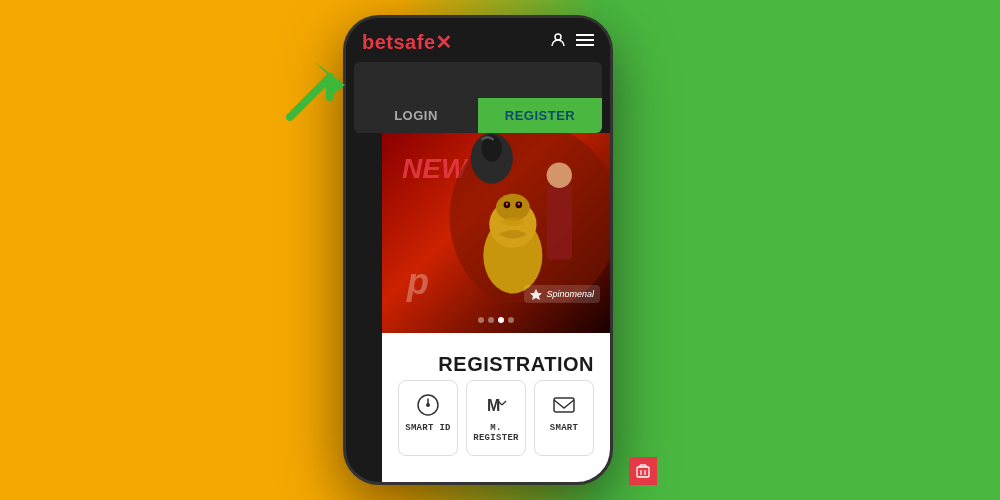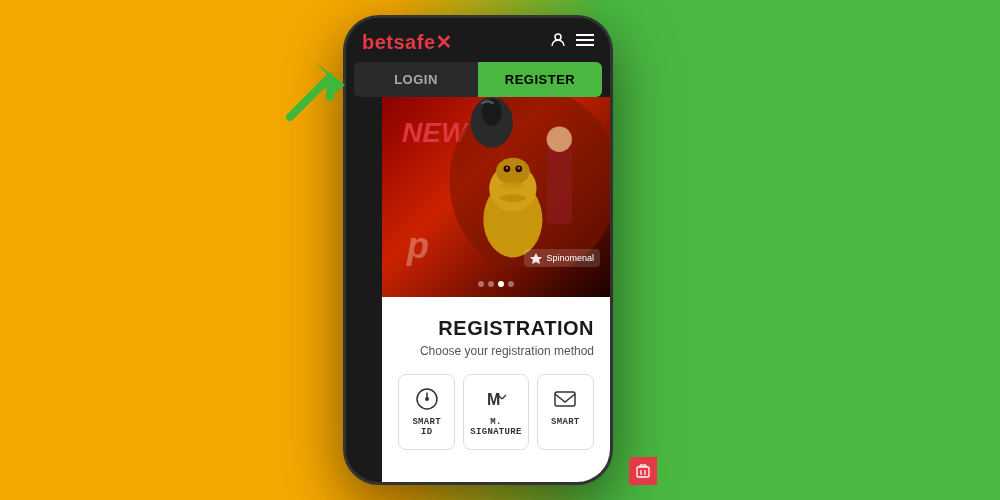--- a/index.html
+++ b/index.html
@@ -74,30 +74,31 @@
     }
 
     .nav-tab {
       flex: 1;
       padding: 10px 0;
       text-align: center;
       font-size: 13px;
       font-weight: bold;
       letter-spacing: 0.5px;
       cursor: pointer;
+      margin-top: 36px;
     }
 
     .nav-tab.login {
       background: #2a2a2a;
       color: #aaa;
     }
 
     .nav-tab.register {
       background: #4ab840;
-      color: #000000;
+      color: #0c4a6e;
     }
 
     .phone-content {
       flex: 1;
       overflow: hidden;
       display: flex;
       flex-direction: column;
       padding-left: 36px;
     }
 
@@ -134,20 +135,21 @@
     .spinomenal-badge {
       position: absolute;
       bottom: 30px;
       right: 10px;
       background: rgba(255,255,255,0.15);
       border-radius: 4px;
       padding: 3px 6px;
       display: flex;
       align-items: center;
       gap: 4px;
+      font-style: italic;
     }
 
     .spinomenal-badge span {
       color: white;
       font-size: 9px;
     }
 
     .carousel-dots {
       position: absolute;
       bottom: 10px;
@@ -329,41 +331,40 @@
         <div class="carousel-dots">
           <div class="dot"></div>
           <div class="dot"></div>
           <div class="dot active"></div>
           <div class="dot"></div>
         </div>
       </div>
 
       <div class="registration-section">
         <div class="reg-title">REGISTRATION</div>
-        <div class="reg-subtitle">Choose your registration method</div>
 
         <div class="reg-methods">
 
           <div class="reg-method">
             <svg width="24" height="24" viewBox="0 0 24 24" fill="none">
               <circle cx="12" cy="12" r="10" stroke="#333" stroke-width="1.5"></circle>
               <line x1="12" y1="6" x2="12" y2="12" stroke="#333" stroke-width="1.5" stroke-linecap="round"></line>
               <circle cx="12" cy="12" r="2" fill="#333"></circle>
             </svg>
             <span class="reg-method-label">SMART ID</span>
           </div>
 
           <div class="reg-method">
             <svg width="24" height="24" viewBox="0 0 24 24" fill="none">
               <text x="3" y="18" font-size="16" font-weight="bold" fill="#333" font-family="Arial">M</text>
               <line x1="14" y1="8" x2="14" y2="16" stroke="#333" stroke-width="1.2"></line>
               <line x1="14" y1="8" x2="18" y2="12" stroke="#333" stroke-width="1.2"></line>
               <line x1="18" y1="12" x2="22" y2="8" stroke="#333" stroke-width="1.2"></line>
             </svg>
-            <span class="reg-method-label">M. SIGNATURE</span>
+            <span class="reg-method-label">M. REGISTER</span>
           </div>
 
           <div class="reg-method">
             <svg width="24" height="24" viewBox="0 0 24 24" fill="none">
               <rect x="2" y="5" width="20" height="14" rx="2" stroke="#333" stroke-width="1.5"></rect>
               <path d="M2 7l10 8 10-8" stroke="#333" stroke-width="1.5" fill="none"></path>
             </svg>
             <span class="reg-method-label">SMART</span>
           </div>
 

